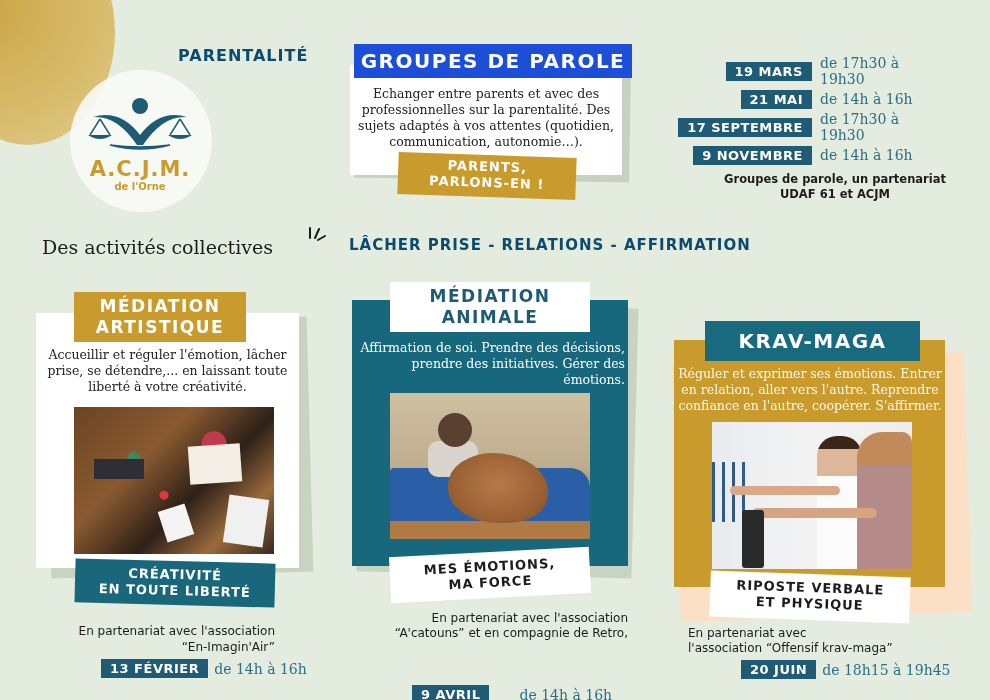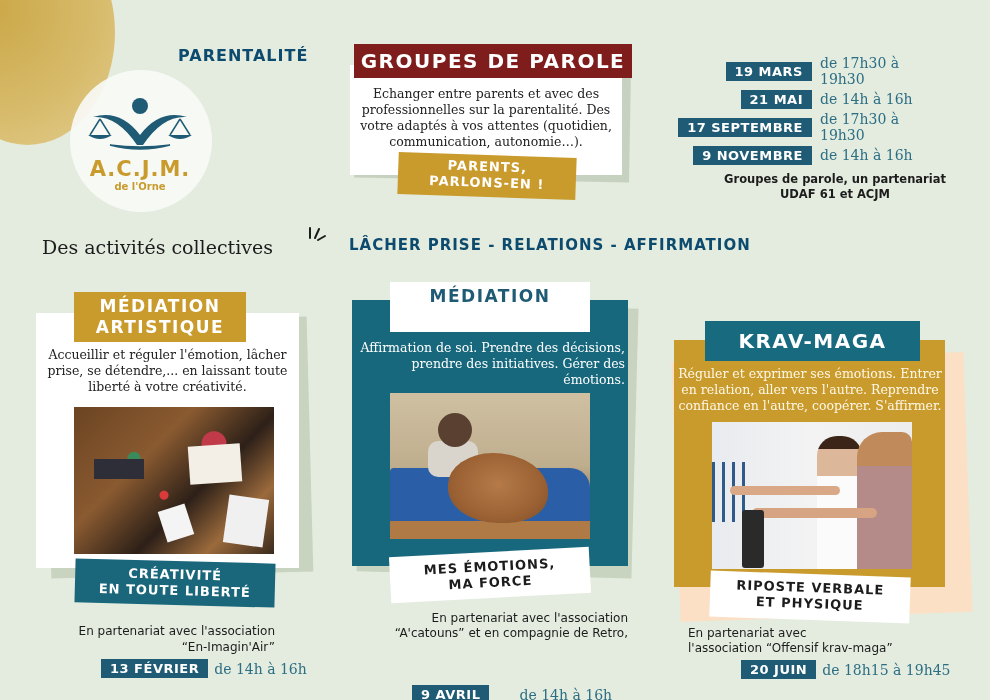--- a/index.html
+++ b/index.html
@@ -38,21 +38,21 @@
   .tag-blue {
     background: #1f5b74; color: #fff; font-weight: bold; padding: 1px 9px;
     font-size: 13px; letter-spacing: 0.5px; display: inline-block; line-height: 17px;
   }
   .time-blue { color: #2c6e84; font-size: 14px; }
 
   
   .gp-shadow { left: 355px; top: 70px; width: 275px; height: 110px; background: #c7d1bf; transform: rotate(1deg); }
   .gp-card { left: 350px; top: 65px; width: 272px; height: 110px; background: #fff; }
   .gp-title {
-    left: 354px; top: 44px; width: 278px; height: 34px; background: #7f1d1d;
+    left: 354px; top: 44px; width: 278px; height: 34px; background: #1d4ed8;
     color: #fff; font-size: 20px; font-weight: bold; letter-spacing: 1.5px;
     display: flex; align-items: center; justify-content: center;
   }
   .gp-text { left: 352px; top: 86px; width: 268px; text-align: center; font-size: 12.5px; line-height: 16px; color: #222; }
   .gp-tag {
     left: 398px; top: 155px; width: 178px; height: 42px; background: #c99b2d;
     color: #fff; font-weight: bold; font-size: 13px; letter-spacing: 1px; line-height: 16px;
     text-align: center; padding-top: 4px; transform: rotate(2deg);
   }
 
@@ -172,21 +172,21 @@
   </svg>
   <div class="logo-name sans">A.C.J.M.</div>
   <div class="logo-sub sans">de l'Orne</div>
 </div>
 
 <div class="abs section-title sans" style="left:178px; top:46px; font-size:16px;">PARENTALITÉ</div>
 
 <div class="abs gp-shadow"></div>
 <div class="abs gp-card"></div>
 <div class="abs gp-title sans">GROUPES DE PAROLE</div>
-<div class="abs gp-text serif">Echanger entre parents et avec des professionnelles sur la parentalité. Des votre adaptés à vos attentes (quotidien, communication, autonomie…).</div>
+<div class="abs gp-text serif">Echanger entre parents et avec des professionnelles sur la parentalité. Des sujets adaptés à vos attentes (quotidien, communication, autonomie…).</div>
 <div class="abs gp-tag sans">
   <div>PARENTS,</div>
   <div>PARLONS-EN !</div>
 </div>
 
 <div class="abs dates">
   <div class="date-row">
     <span class="tag-blue sans">19 MARS</span>
     <span class="time-blue serif">de 17h30 à 19h30</span>
   </div>
@@ -241,20 +241,21 @@
 </div>
 <div class="abs c1-date">
   <span class="tag-blue sans">13 FÉVRIER</span>
   <span class="time-blue serif">de 14h à 16h</span>
 </div>
 
 <div class="abs c2-shadow"></div>
 <div class="abs c2-card"></div>
 <div class="abs c2-title sans">
   <div>MÉDIATION</div>
+  <div>ANIMALE</div>
 </div>
 <div class="abs c2-text serif">Affirmation de soi. Prendre des décisions, prendre des initiatives. Gérer des émotions.</div>
 <div class="abs c2-img">
   <div class="mat"></div>
     <div class="floor"></div>
     <div class="body"></div>
     <div class="child"></div>
     <div class="dog"></div>
 </div>
 <div class="abs c2-tag sans">

